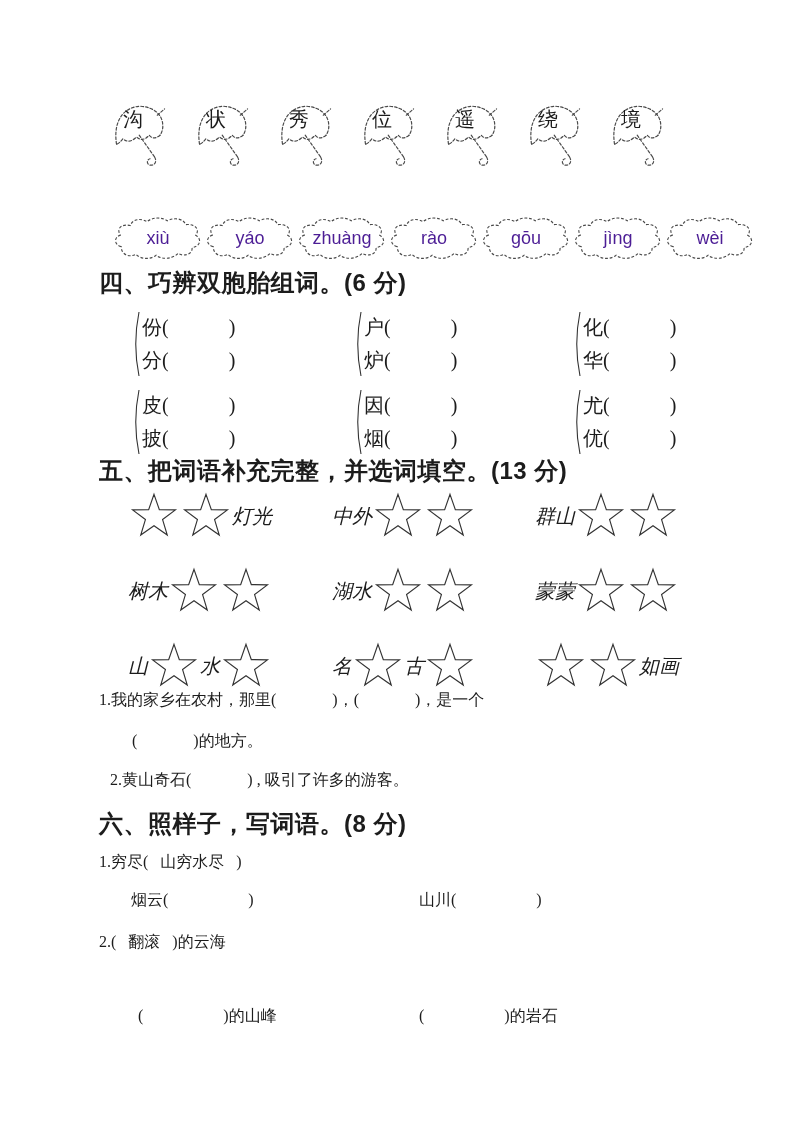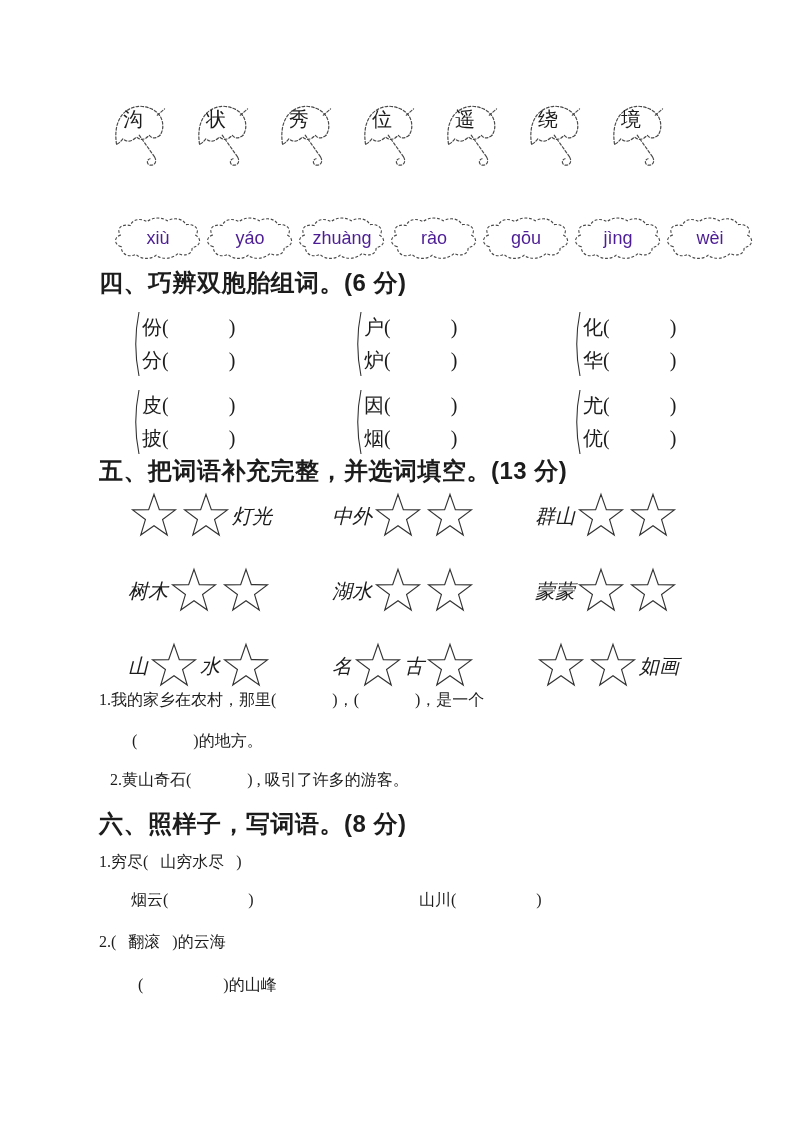--- a/index.html
+++ b/index.html
@@ -320,17 +320,18 @@
 
   <div class="abs bodyline" style="top:832px; left:99px;margin-top:20px;">1.穷尽(   山穷水尽   )</div>
 
   <div class="abs bodyline twocol-a" style="top:890px; left:131px;">
     <span>烟云(                    )</span>
     <span>山川(                    )</span>
   </div>
 
   <div class="abs bodyline" style="top:932px; left:99px;">2.(   翻滚   )的云海</div>
 
-  <div class="abs bodyline twocol-b" style="top:975px; left:138px;">
+  <div class="abs bodyline twocol-b" style="top:1006px; left:138px;">
     <span>(                    )的山峰</span>
+    <span>(                    )的岩石</span>
   </div>
 
 </div>
 
 </body></html>

